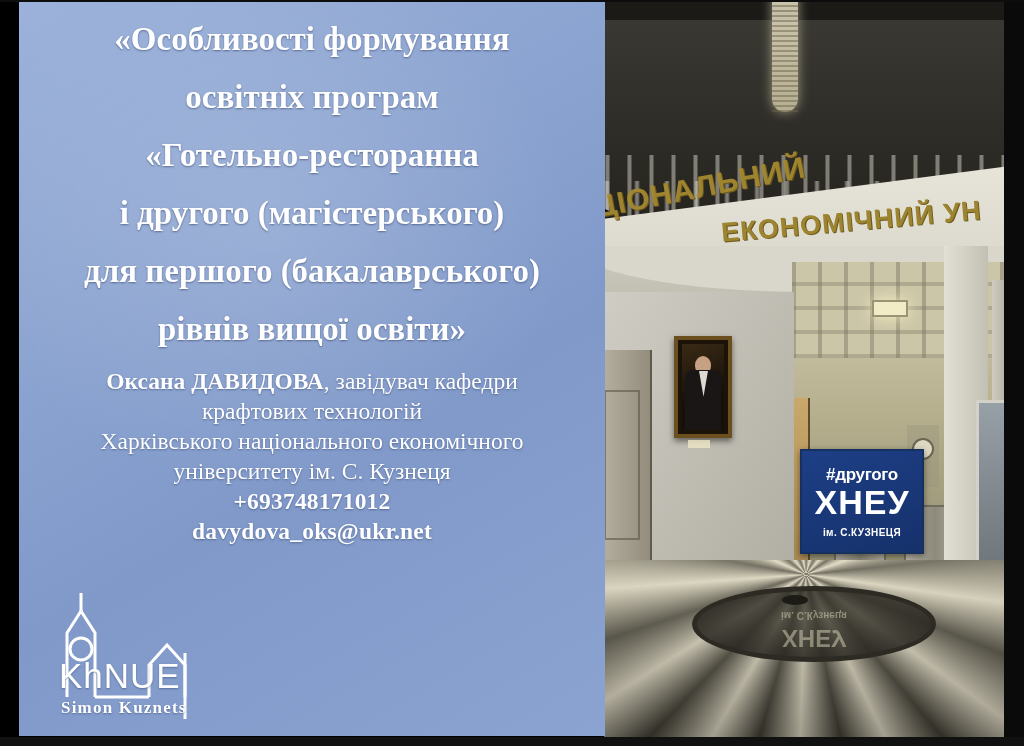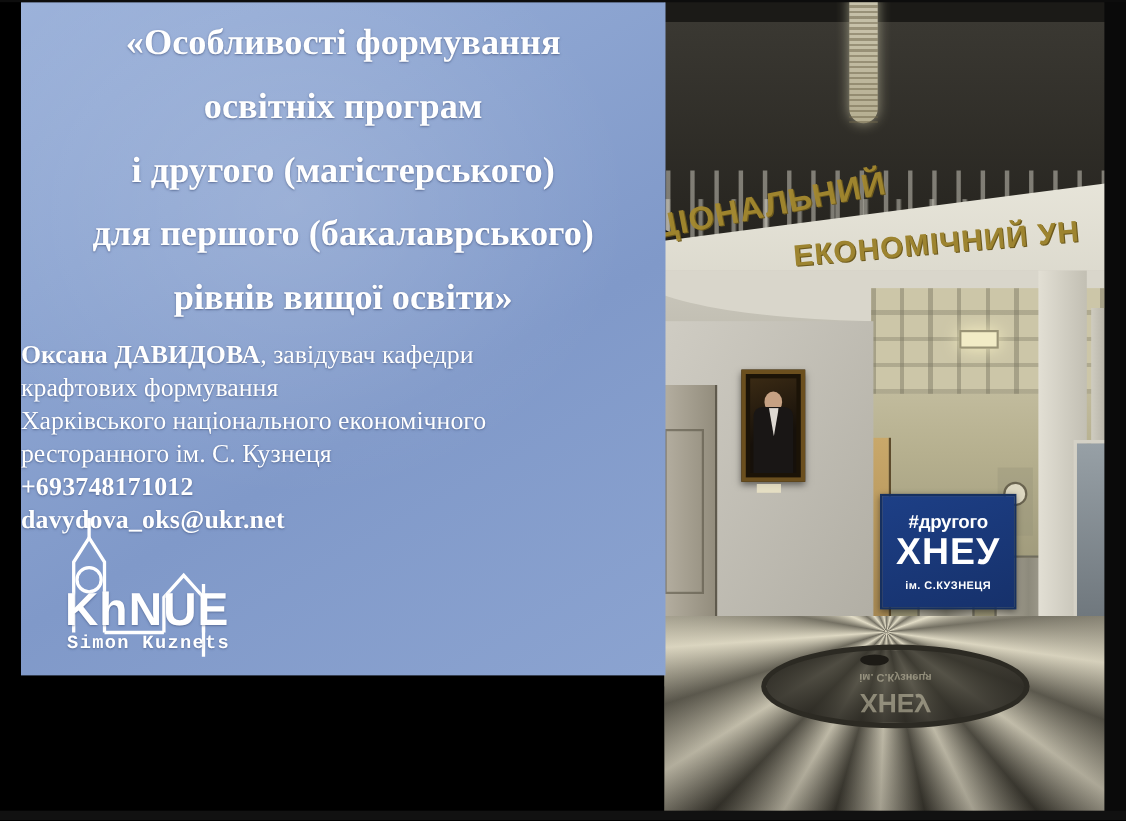--- a/index.html
+++ b/index.html
@@ -174,21 +174,21 @@
     color:rgba(205,200,175,.55);
     font-family:"Liberation Sans",sans-serif;font-weight:700;font-size:24px;
     text-align:center;transform:scaleY(-1);
   }
   .ph-floor-refl small{display:block;font-size:10px;margin-top:3px;}
   .ph-floor-hole{position:absolute;left:178px;top:595px;width:26px;height:10px;
     border-radius:50%;background:#1d1b16;}
 
   
   #panel{
-    position:absolute; left:19px; top:2px; width:586px; height:612px;
+    position:absolute; left:19px; top:2px; width:586px; height:734px;
     background:linear-gradient(150deg,#9cb2da 0%,#8ea6d2 28%,#8099c9 60%,#8ba3d0 100%);
     z-index:20;
   }
   #panel::after{
     content:""; position:absolute; inset:0;
     background:radial-gradient(ellipse 440px 380px at 42% 30%,rgba(255,255,255,.14),rgba(255,255,255,0) 70%);
     pointer-events:none;
   }
 
   .title{
@@ -198,47 +198,47 @@
   }
   .title .tl{
     display:block;
     font-size:33px; line-height:58px;
     text-shadow:0 1px 2px rgba(40,55,95,.55);
     white-space:nowrap;
   }
 
   .author{
     position:relative; z-index:3;
-    color:#fff;
+    text-align:center; color:#fff;
     margin-top:8px;
   }
   .author .al{
     display:block; font-size:23.5px; line-height:30px;
     text-shadow:0 1px 2px rgba(40,55,95,.5);
     white-space:nowrap;
   }
   .author .al.first{ font-size:23.5px; }
   .author .al .nm{ font-weight:700; }
   .author .al.contact{ font-weight:700; letter-spacing:.2px; }
 
   
   #logo{
     position:absolute; left:22px; bottom:10px; width:176px; height:135px; z-index:40;
     color:#fff;
   }
   #logo svg{ position:absolute; left:0; top:0; }
   .logo-word{
     position:absolute; left:18px; top:62px;
-    font-family:"Liberation Sans",sans-serif; font-weight:700;
-    font-size:42px; letter-spacing:1px; line-height:46px; color:#fff;
+    font-family:"Liberation Sans",sans-serif; font-weight:400;
+    font-size:35px; letter-spacing:1px; line-height:46px; color:#fff;
     text-shadow:0 1px 2px rgba(40,55,95,.45);
   }
   .logo-sub{
     position:absolute; left:20px; top:107px;
-    font-family:Liberation Mono, monospace; font-weight:700;
+    font-family:Liberation Serif, serif; font-weight:700;
     font-size:17px; letter-spacing:1.2px; color:#fff;
     text-shadow:0 1px 2px rgba(40,55,95,.45);
   }
 </style>
 </head>
 <body>
 
 <div id="slide">
 
   <div id="photo">
@@ -298,30 +298,31 @@
       <span>ХНЕУ</span>
       <small>ім. С.Кузнеця</small>
     </div>
   </div>
 
   <div id="panel">
 
     <div class="title">
       <span class="tl">«Особливості формування</span>
       <span class="tl">освітніх програм</span>
+      <span class="tl">«Готельно-ресторанна</span>
       <span class="tl">і другого (магістерського)</span>
       <span class="tl">для першого (бакалаврського)</span>
       <span class="tl">рівнів вищої освіти»</span>
     </div>
 
     <div class="author">
       <span class="al first"><span class="nm">Оксана ДАВИДОВА</span><span>, завідувач кафедри</span></span>
-      <span class="al">крафтових формування</span>
+      <span class="al">крафтових технологій</span>
       <span class="al">Харківського національного економічного</span>
-      <span class="al">ресторанного ім. С. Кузнеця</span>
+      <span class="al">університету ім. С. Кузнеця</span>
       <span class="al contact">+693748171012</span>
       <span class="al contact">davydova_oks@ukr.net</span>
     </div>
 
     <div id="logo">
       <svg width="176" height="135" viewBox="0 0 176 135">
         <g fill="none" stroke="#ffffff" stroke-width="3">
           <path d="M26 106 L26 42 L40 20 L54 42 L54 106"></path>
           <line x1="40" y1="20" x2="40" y2="2"></line>
           <circle cx="40" cy="58" r="11"></circle>

